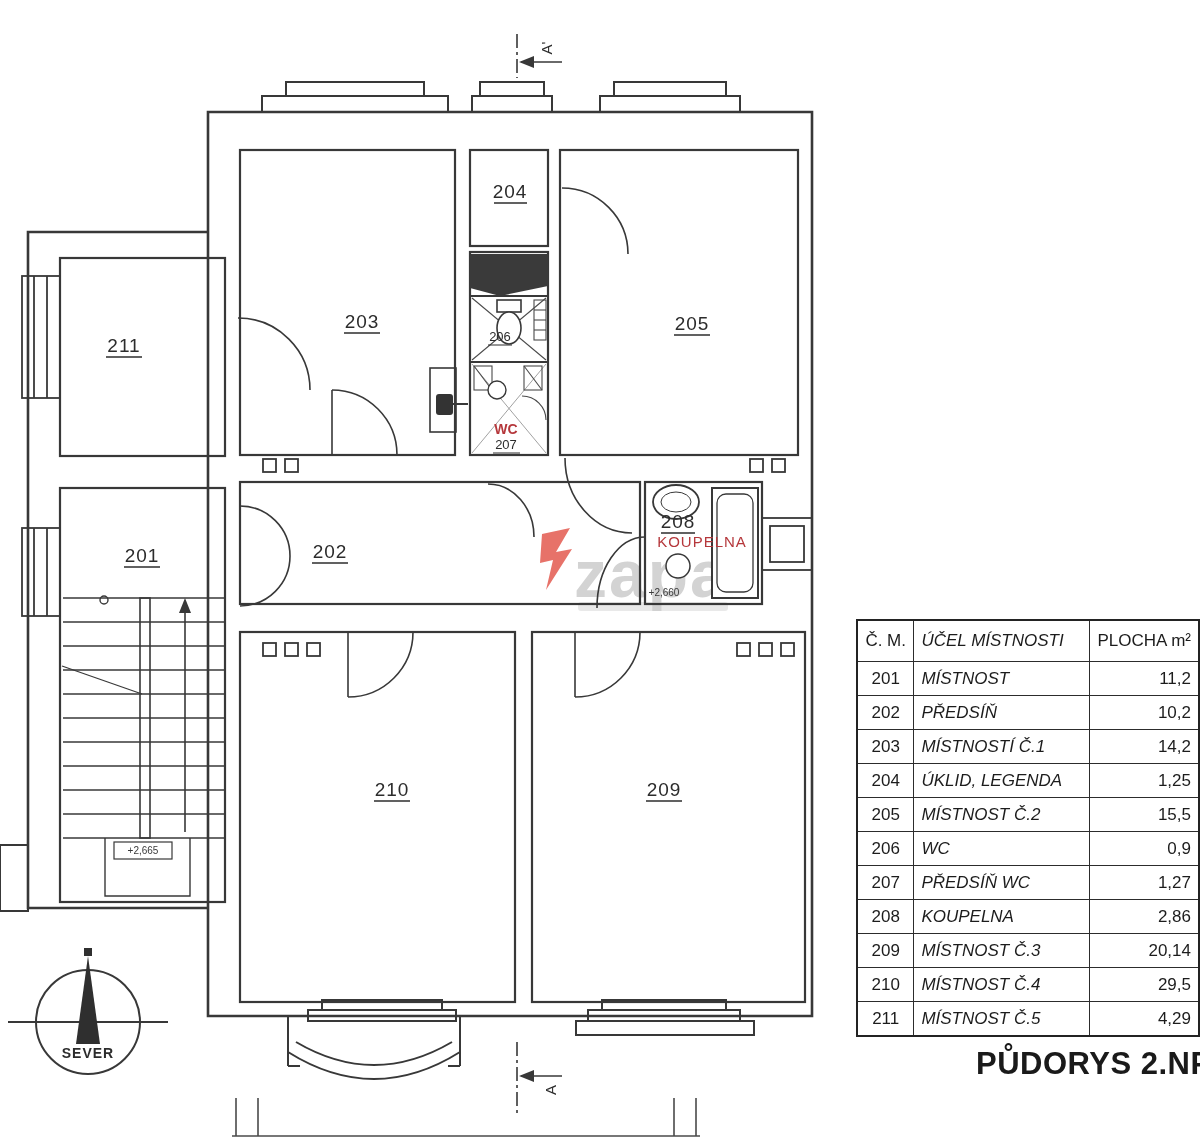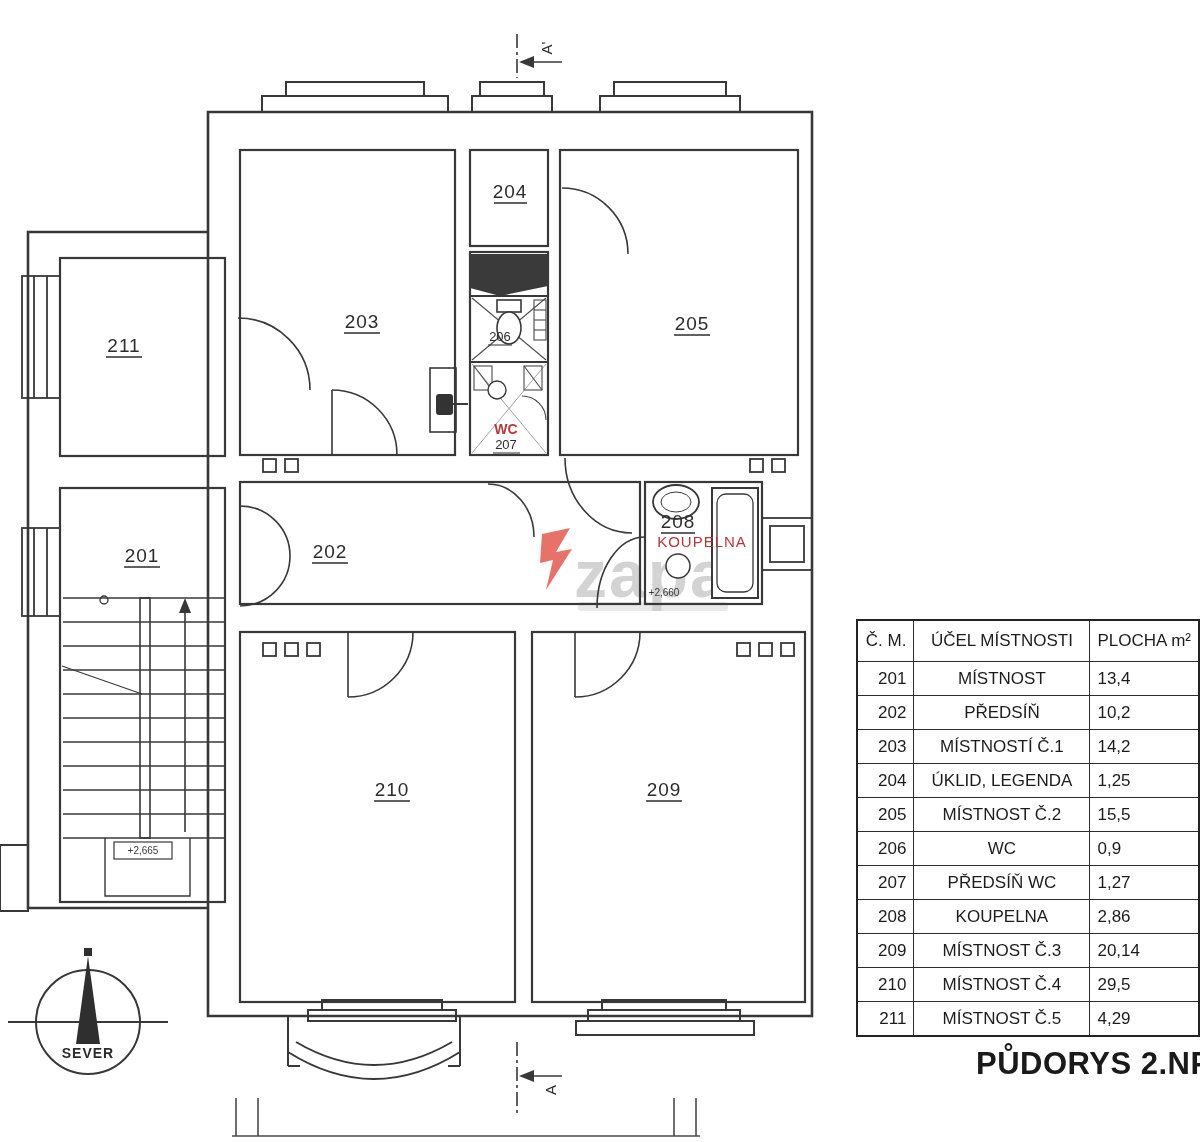--- a/index.html
+++ b/index.html
@@ -20,23 +20,23 @@
   
   #legend-title{position:absolute;left:850px;top:552px;width:345px;z-index:3;
       font-family:"Liberation Serif",serif;font-weight:bold;font-size:31px;letter-spacing:1px;
       color:#161616;white-space:nowrap;}
   #legend-table{position:absolute;left:856px;top:619px;z-index:3;border-collapse:collapse;
       border:2.5px solid #232323;}
   #legend-table th,#legend-table td{border:1.6px solid #2c2c2c;font-size:17px;font-weight:normal;
       padding:0 7px;color:#1c1c1c;white-space:nowrap;}
   #legend-table th{height:40px;}
   #legend-table td{height:33px;}
-  .col-num{width:42px;text-align:right;}
-  .col-purpose{width:176px;text-align:center;}
-  .col-area{width:82px;text-align:left;}
+  .col-num{width:42px;text-align:center;}
+  .col-purpose{width:176px;text-align:left;font-style:italic;}
+  .col-area{width:82px;text-align:right;}
   #plan-title{position:absolute;left:976px;top:1046px;z-index:3;font-size:31px;font-weight:bold;
       letter-spacing:0.5px;color:#1a1a1a;white-space:nowrap;}
 </style>
 </head>
 <body>
 
 <div id="page">
 
   <div id="watermark">
     <svg width="34" height="64">
@@ -266,21 +266,21 @@
       <tr>
         <th class="col-num">Č. M.</th>
         <th class="col-purpose">ÚČEL MÍSTNOSTI</th>
         <th class="col-area">PLOCHA m²</th>
       </tr>
     </thead>
     <tbody>
       <tr>
         <td class="col-num">201</td>
         <td class="col-purpose">MÍSTNOST</td>
-        <td class="col-area">13,4</td>
+        <td class="col-area">11,2</td>
       </tr>
       <tr>
         <td class="col-num">202</td>
         <td class="col-purpose">PŘEDSÍŇ</td>
         <td class="col-area">10,2</td>
       </tr>
       <tr>
         <td class="col-num">203</td>
         <td class="col-purpose">MÍSTNOSTÍ Č.1</td>
         <td class="col-area">14,2</td>

